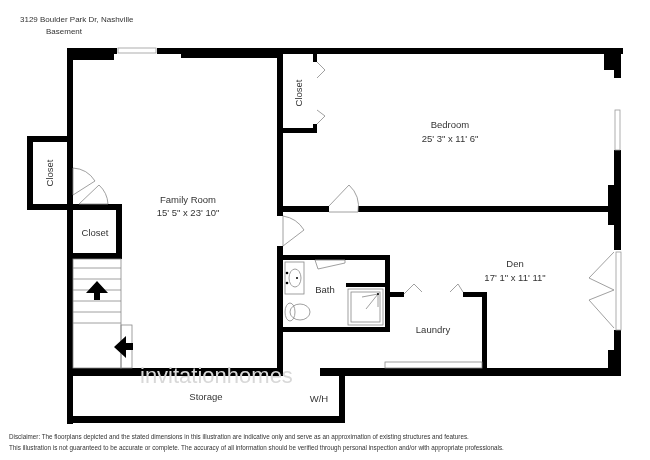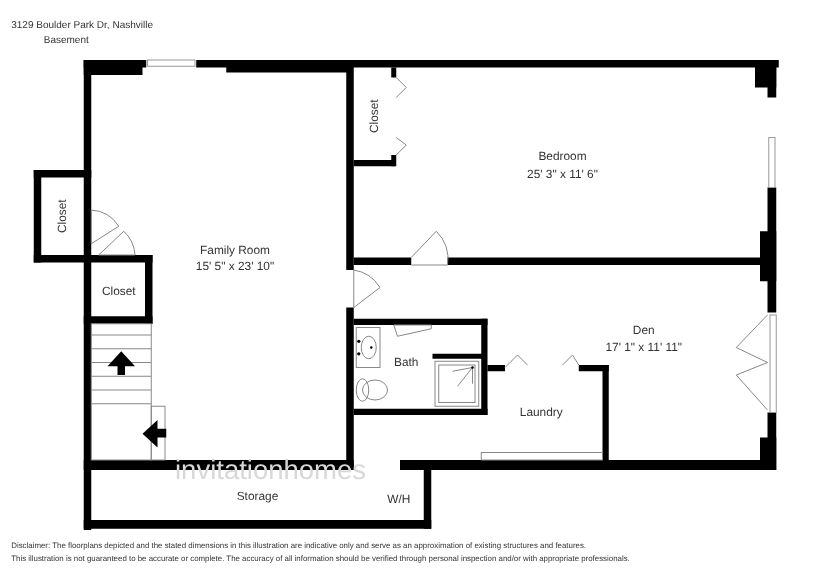--- a/index.html
+++ b/index.html
@@ -1,18 +1,18 @@
 <!DOCTYPE html>
 <html><head>
 <meta charset="utf-8">
 <style>
   html, body { margin:0; padding:0; background:#ffffff; }
   body { width:650px; height:460px; position:relative; overflow:hidden;
          font-family:"Liberation Sans", sans-serif; color:#333; }
-  .hdr { position:absolute; left:9px; font-size:8px; color:#333; }
+  .hdr { position:absolute; left:20px; font-size:8px; color:#333; }
   .disc { position:absolute; left:9px; font-size:6.3px; color:#333; white-space:nowrap; }
   svg { position:absolute; left:0; top:0; }
   .lbl { font-family:"Liberation Sans", sans-serif; font-size:9.5px; fill:#333; text-anchor:middle; }
   .wm { font-family:"Liberation Sans", sans-serif; font-size:22px; fill:#d8d8d8; }
 </style>
 </head>
 <body>
 
 <div class="hdr" style="top:15px;">3129 Boulder Park Dr, Nashville</div>
 <div class="hdr" style="top:27px;padding-left:26px;">Basement</div>

